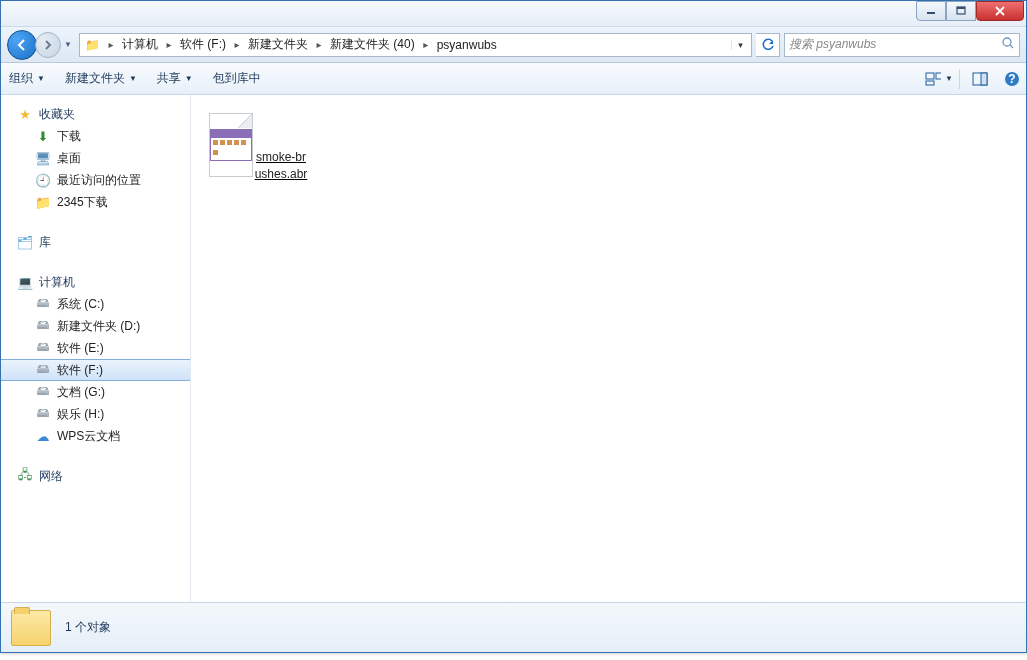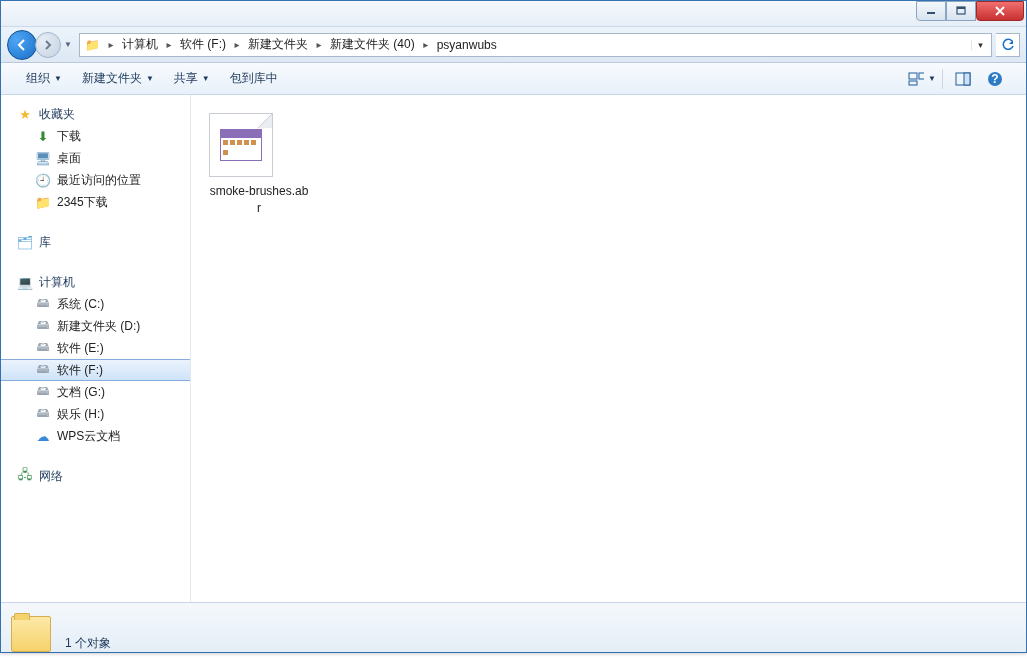--- a/index.html
+++ b/index.html
@@ -25,49 +25,49 @@
 .bc-icon { width:18px; height:18px; margin:0 2px; display:flex; align-items:center; justify-content:center; }
 .bc-item { height:22px; display:flex; align-items:center; padding:0 4px; color:#222; cursor:default; }
 .bc-sep { width:14px; display:flex; align-items:center; justify-content:center; color:#555; font-size:10px; }
 .bc-drop { width:18px; display:flex; align-items:center; justify-content:center; color:#333; font-size:9px; border-left:1px solid #dce4ec; }
 .refresh { width:24px; height:24px; background:#fff; border:1px solid #a7b6c8; border-left:none; display:flex; align-items:center; justify-content:center; color:#1a6fc8; }
 .searchbox { width:236px; height:24px; background:#fff; border:1px solid #a7b6c8; display:flex; align-items:center; padding:0 4px; color:#888; font-style:italic; }
 .searchbox span:first-child { flex:1; }
 .search-icon { color:#6c95c4; }
 
 
-.toolbar { height:32px; background:linear-gradient(#f8fbfe,#e7f0f9); border-bottom:1px solid #c8d6e6; display:flex; align-items:center; padding:0 17px; gap:4px; }
+.toolbar { height:32px; background:linear-gradient(#f8fbfe,#e7f0f9); border-bottom:1px solid #c8d6e6; display:flex; align-items:center; padding:0 0; gap:4px; }
 .tb-item { height:24px; display:flex; align-items:center; padding:0 8px; color:#1e395b; cursor:default; }
 .tb-drop { font-size:8px; margin-left:4px; color:#1e395b; }
 .tb-spacer { flex:1; }
 .tb-icon { width:28px; height:24px; display:flex; align-items:center; justify-content:center; color:#1e5d9b; }
 .tb-sep { width:1px; height:20px; background:#c8d6e6; margin:0 2px; }
 
 
 .body { flex:1; display:flex; min-height:0; background:#fff; }
 .sidebar { width:190px; border-right:1px solid #e2e8ef; padding:8px 0; overflow-y:auto; }
 .side-group { margin-bottom:18px; }
 .side-head, .side-item { height:22px; display:flex; align-items:center; padding-left:16px; gap:6px; color:#1e395b; cursor:default; }
 .side-item { padding-left:34px; color:#222; }
 .side-item.selected { background:linear-gradient(#ebf3fd,#cfe3f8); border:1px solid #84acdd; border-left:none; border-right:none; }
 .side-ico { width:16px; height:16px; display:flex; align-items:center; justify-content:center; font-size:13px; }
 
 
 .content { flex:1; padding:18px; display:flex; flex-wrap:wrap; align-content:flex-start; gap:20px; }
-.file-item { width:100px; display:flex; flex-direction:column; align-items:flex-start; text-align:center; cursor:default; }
+.file-item { width:100px; display:flex; flex-direction:row; align-items:flex-end; text-align:center; cursor:default;text-decoration:underline; }
 .file-thumb { width:64px; height:64px; border:1px solid #c7cdd3; background:#fff; display:flex; align-items:center; justify-content:center; position:relative; margin-bottom:6px; }
 .file-thumb::before { content:""; position:absolute; top:0; right:0; width:14px; height:14px; background:linear-gradient(135deg,#fff 48%,#c7cdd3 50%,#eaeef2 52%); }
 .thumb-inner { width:42px; height:32px; border:1px solid #8a6fb8; background:#fff; display:flex; flex-direction:column; }
 .thumb-bar { height:8px; background:#8a6fb8; }
 .thumb-grid { flex:1; display:flex; flex-wrap:wrap; padding:2px; gap:2px; }
 .thumb-dot { width:5px; height:5px; background:#d09050; }
 .file-name { color:#222; line-height:1.4; word-break:break-all; }
 
 
-.statusbar { height:50px; background:linear-gradient(#f4f8fc,#e5eef7); border-top:1px solid #c8d6e6; display:flex; align-items:flex-end; padding:0 10px; gap:14px; }
+.statusbar { height:50px; background:linear-gradient(#f4f8fc,#e5eef7); border-top:1px solid #c8d6e6; display:flex; align-items:center; padding:0 10px; gap:14px; }
 .status-folder { width:40px; height:36px; background:linear-gradient(#fde9a8,#f5d26b); border:1px solid #d4af4b; border-radius:2px; position:relative; }
 .status-folder::before { content:""; position:absolute; top:-4px; left:2px; width:14px; height:6px; background:#f5d26b; border:1px solid #d4af4b; border-bottom:none; border-radius:2px 2px 0 0; }
 .status-text { color:#1e395b; }
 
 
 .ico-star { color:#f5b82e; }
 .ico-folder { color:#f0c24d; }
 .ico-drive { color:#9aa5af; }
 .ico-lib { color:#4fa0d8; }
 .ico-comp { color:#4b7db0; }
@@ -130,20 +130,27 @@
       <div class="bc-item">psyanwubs</div>
       <div style="flex:1"></div>
       <div class="bc-drop">▾</div>
     </div>
     <div class="refresh">
         <svg width="14" height="14">
           <path d="M11 3 A5 5 0 1 0 12 8" stroke="#1a6fc8" stroke-width="1.5" fill="none"></path>
           <path d="M12 2 L12 6 L8 6 Z" fill="#1a6fc8"></path>
         </svg>
       </div>
+    <div class="searchbox">
+      <span>搜索 psyanwubs</span>
+      <span class="search-icon"><svg width="14" height="14">
+            <circle cx="6" cy="6" r="4" stroke="#6c95c4" stroke-width="1.3" fill="none"></circle>
+            <path d="M9 9 L12 12" stroke="#6c95c4" stroke-width="1.3"></path>
+          </svg></span>
+    </div>
   </div>
 
   <div class="toolbar">
     <div class="tb-item">
         <span>组织</span>
         <span class="tb-drop">▼</span>
       </div>
     <div class="tb-item">
         <span>新建文件夹</span>
         <span class="tb-drop">▼</span>

